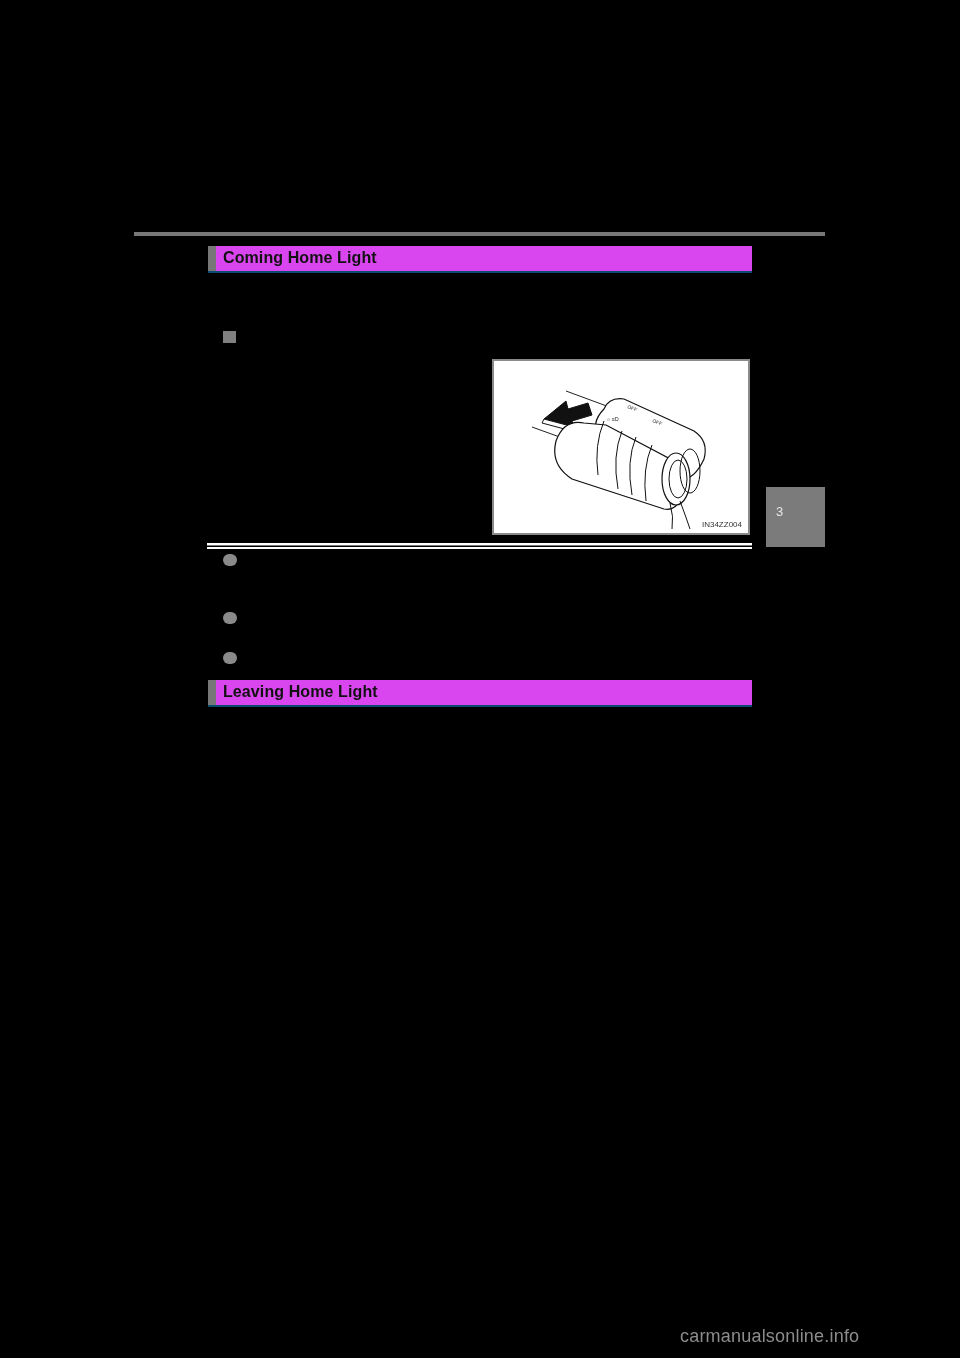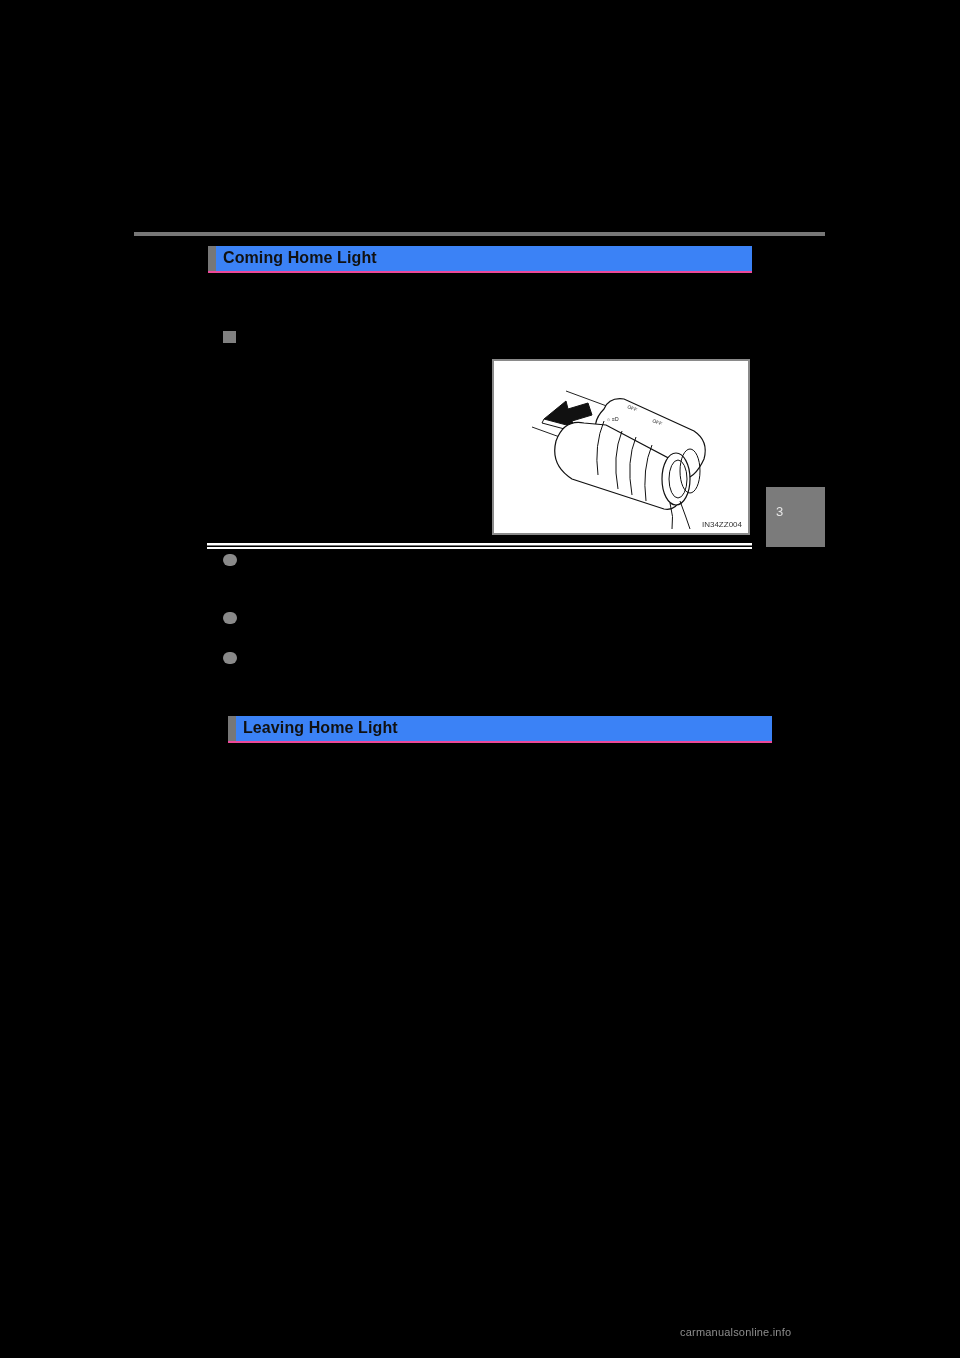--- a/index.html
+++ b/index.html
@@ -20,22 +20,22 @@
       top: 232px;
       width: 691px;
       height: 4px;
       background: #777777;
     }
     .section-header {
       position: absolute;
       left: 208px;
       width: 544px;
       height: 27px;
-      background: #3b82f6;
-      border-bottom: 2px solid #ec4899;
+      background: #d946ef;
+      border-bottom: 2px solid #0c4a6e;
       box-sizing: border-box;
     }
     .section-header .bar {
       position: absolute;
       left: 0;
       top: 0;
       width: 8px;
       height: 100%;
       background: #777777;
     }
@@ -119,21 +119,21 @@
       position: absolute;
       left: 10px;
       top: 17px;
       font-size: 13px;
       color: #e6e6e6;
     }
     .watermark {
       position: absolute;
       left: 680px;
       top: 1326px;
-      font-size: 11px;
+      font-size: 18px;
       color: #8c8c8c;
       letter-spacing: 0.2px;
     }
   </style>
 </head>
 <body>
 
 <div class="top-rule"></div>
 
 <div class="section-header" style="top:246px;">
@@ -174,21 +174,21 @@
   </svg>
   <div class="fig-code">IN34ZZ004</div>
 </div>
 
 <div class="separator"></div>
 
 <div class="dot-bullet" style="top:554px;"></div>
 <div class="dot-bullet" style="top:612px;"></div>
 <div class="dot-bullet" style="top:652px;"></div>
 
-<div class="section-header" style="top:716px;margin-left:20px;">
+<div class="section-header" style="top:680px;">
   <div class="bar"></div>
   <div class="title">Leaving Home Light</div>
 </div>
 
 <div class="chapter-tab">
   <div class="num">3</div>
 </div>
 
 <div class="watermark">carmanualsonline.info</div>
 

